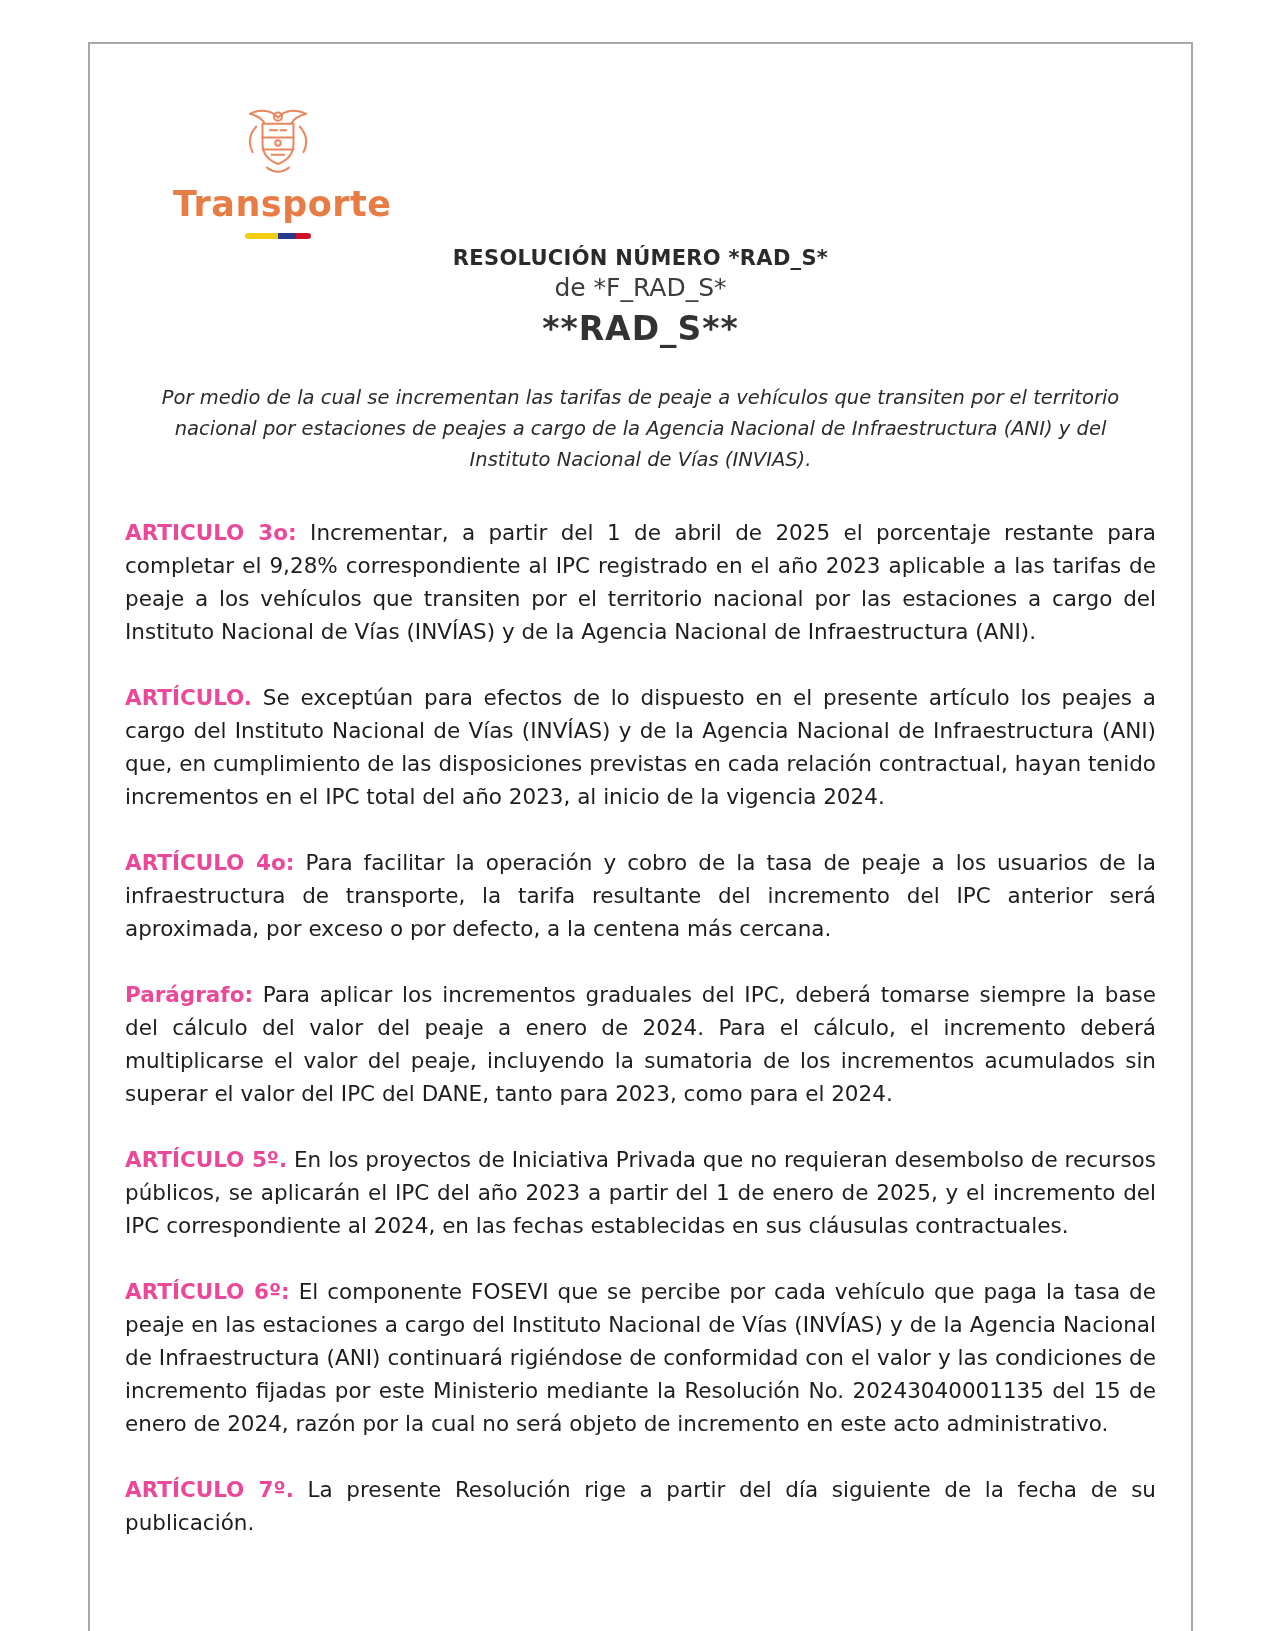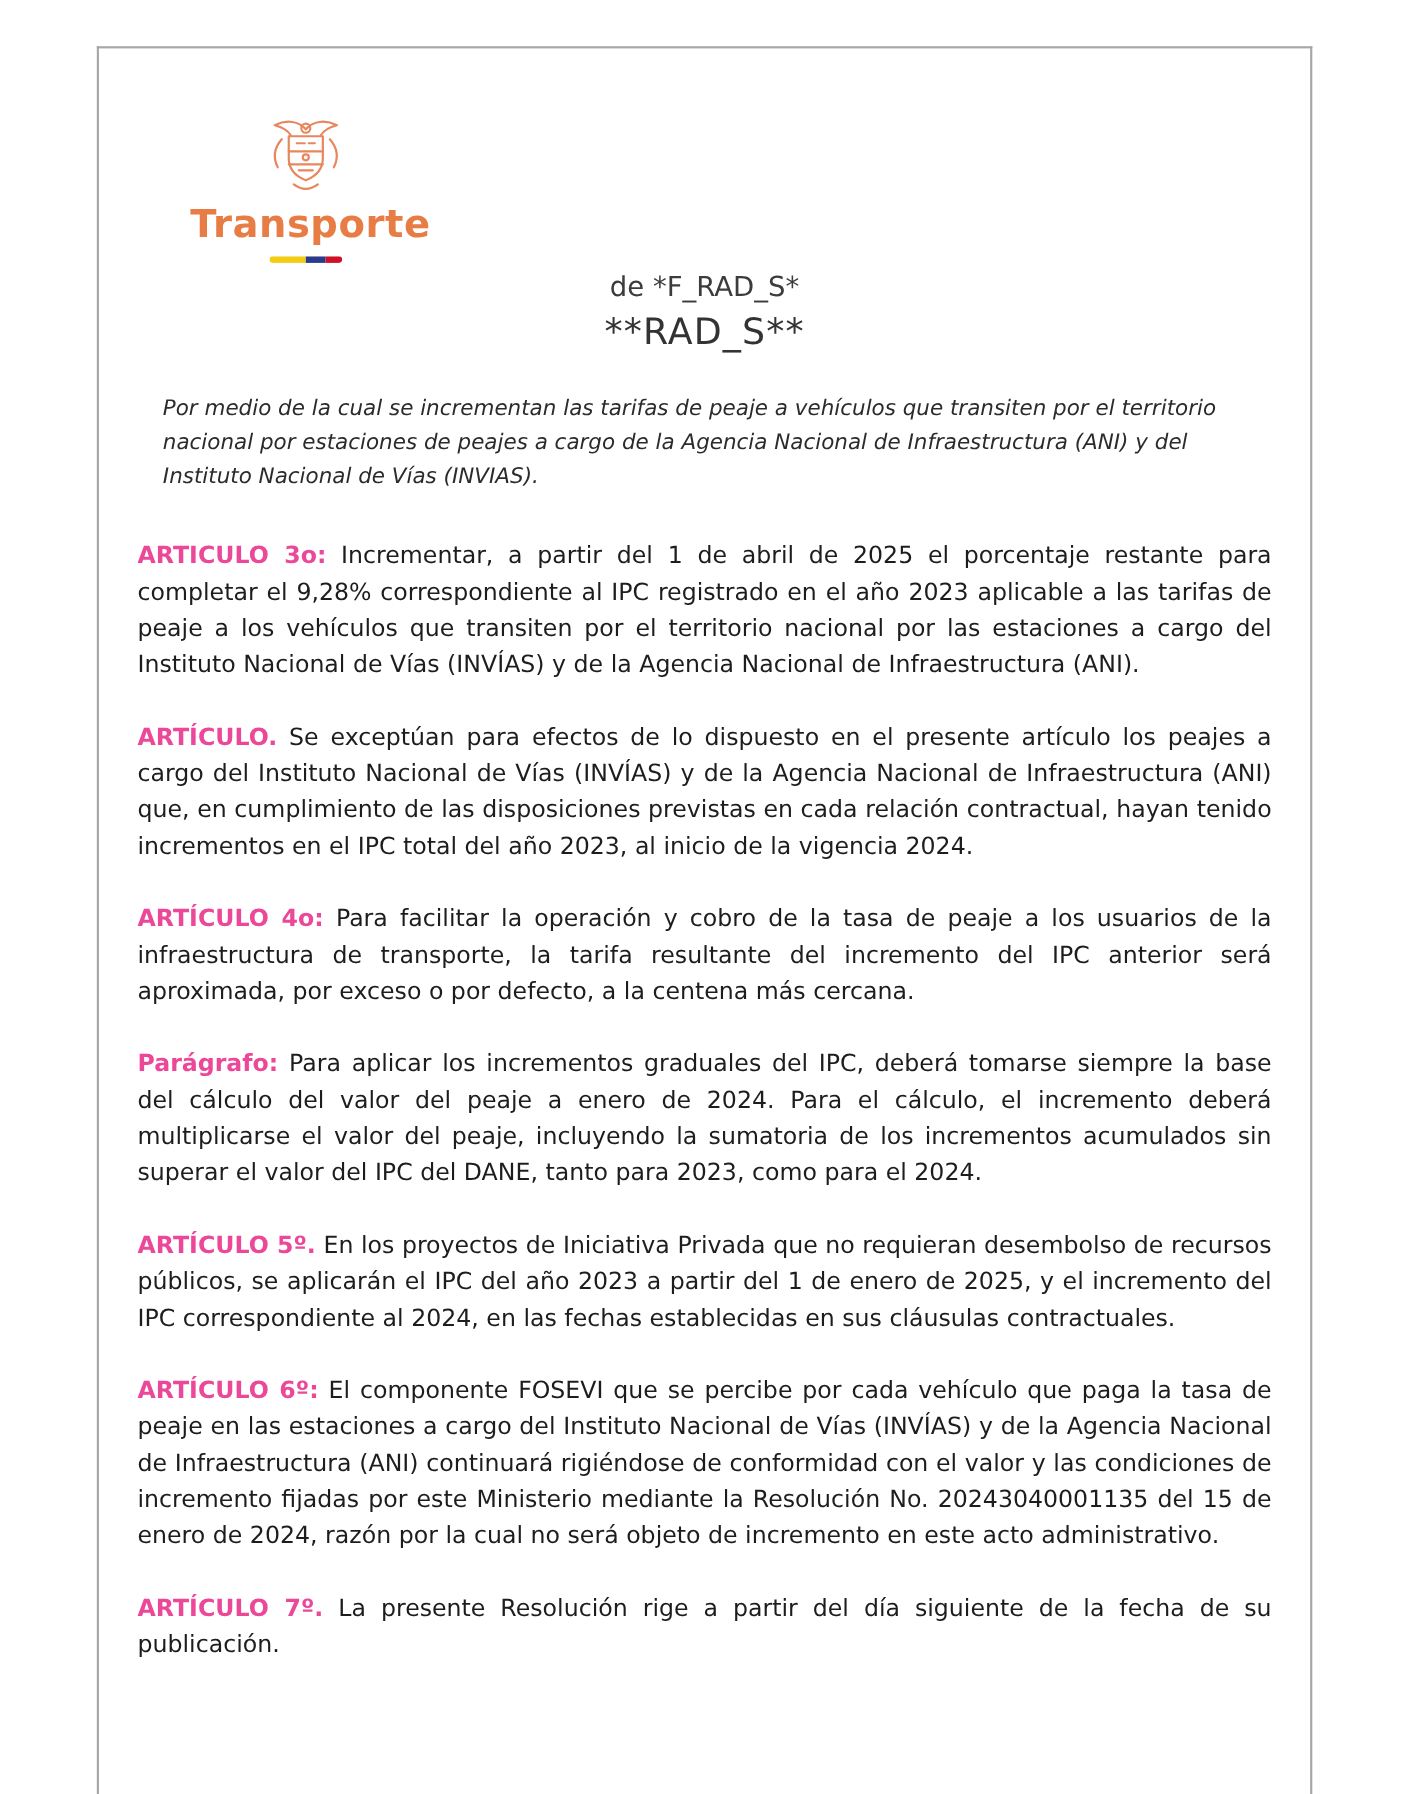--- a/index.html
+++ b/index.html
@@ -72,33 +72,33 @@
     color: #2a2a2a;
   }
   .title-line2 {
     font-size: 25px;
     margin-top: 3px;
     color: #3c3c3c;
   }
   .title-line3 {
     font-size: 33px;
     margin-top: 7px;
-    font-weight: 400;
+    font-weight: 700;
     letter-spacing: 1px;
     color: #333333;
   }
 
   
   .subject {
     margin: 34px auto 0 auto;
     width: 985px;
     font-style: italic;
     font-size: 19.5px;
     line-height: 31px;
-    text-align: left;
+    text-align: center;
     color: #2b2b2b;
   }
 
   
   .articles {
     margin-top: 41px;
     font-size: 21.5px;
     line-height: 33px;
     text-align: justify;
     color: #1d1d1d;
@@ -139,20 +139,21 @@
         </span>
         <div class="logo-name">Transporte</div>
         <div class="flag-bar">
           <span class="flag-yellow"></span>
           <span class="flag-blue"></span>
           <span class="flag-red"></span>
         </div>
       </div>
 
       <div class="title-block">
+        <div class="title-line1">RESOLUCIÓN NÚMERO *RAD_S*</div>
         <div class="title-line2">de *F_RAD_S*</div>
         <div class="title-line3">**RAD_S**</div>
       </div>
 
       <div class="subject">Por medio de la cual se incrementan las tarifas de peaje a vehículos que transiten por el territorio nacional por estaciones de peajes a cargo de la Agencia Nacional de Infraestructura (ANI) y del Instituto Nacional de Vías (INVIAS).</div>
 
       <div class="articles">
         <p><b>ARTICULO 3o:</b> <span>Incrementar, a partir del 1 de abril de 2025 el porcentaje restante para completar el 9,28% correspondiente al IPC registrado en el año 2023 aplicable a las tarifas de peaje a los vehículos que transiten por el territorio nacional por las estaciones a cargo del Instituto Nacional de Vías (INVÍAS) y de la Agencia Nacional de Infraestructura (ANI).</span></p>
         <p><b>ARTÍCULO.</b> <span>Se exceptúan para efectos de lo dispuesto en el presente artículo los peajes a cargo del Instituto Nacional de Vías (INVÍAS) y de la Agencia Nacional de Infraestructura (ANI) que, en cumplimiento de las disposiciones previstas en cada relación contractual, hayan tenido incrementos en el IPC total del año 2023, al inicio de la vigencia 2024.</span></p>
         <p><b>ARTÍCULO 4o:</b> <span>Para facilitar la operación y cobro de la tasa de peaje a los usuarios de la infraestructura de transporte, la tarifa resultante del incremento del IPC anterior será aproximada, por exceso o por defecto, a la centena más cercana.</span></p>

